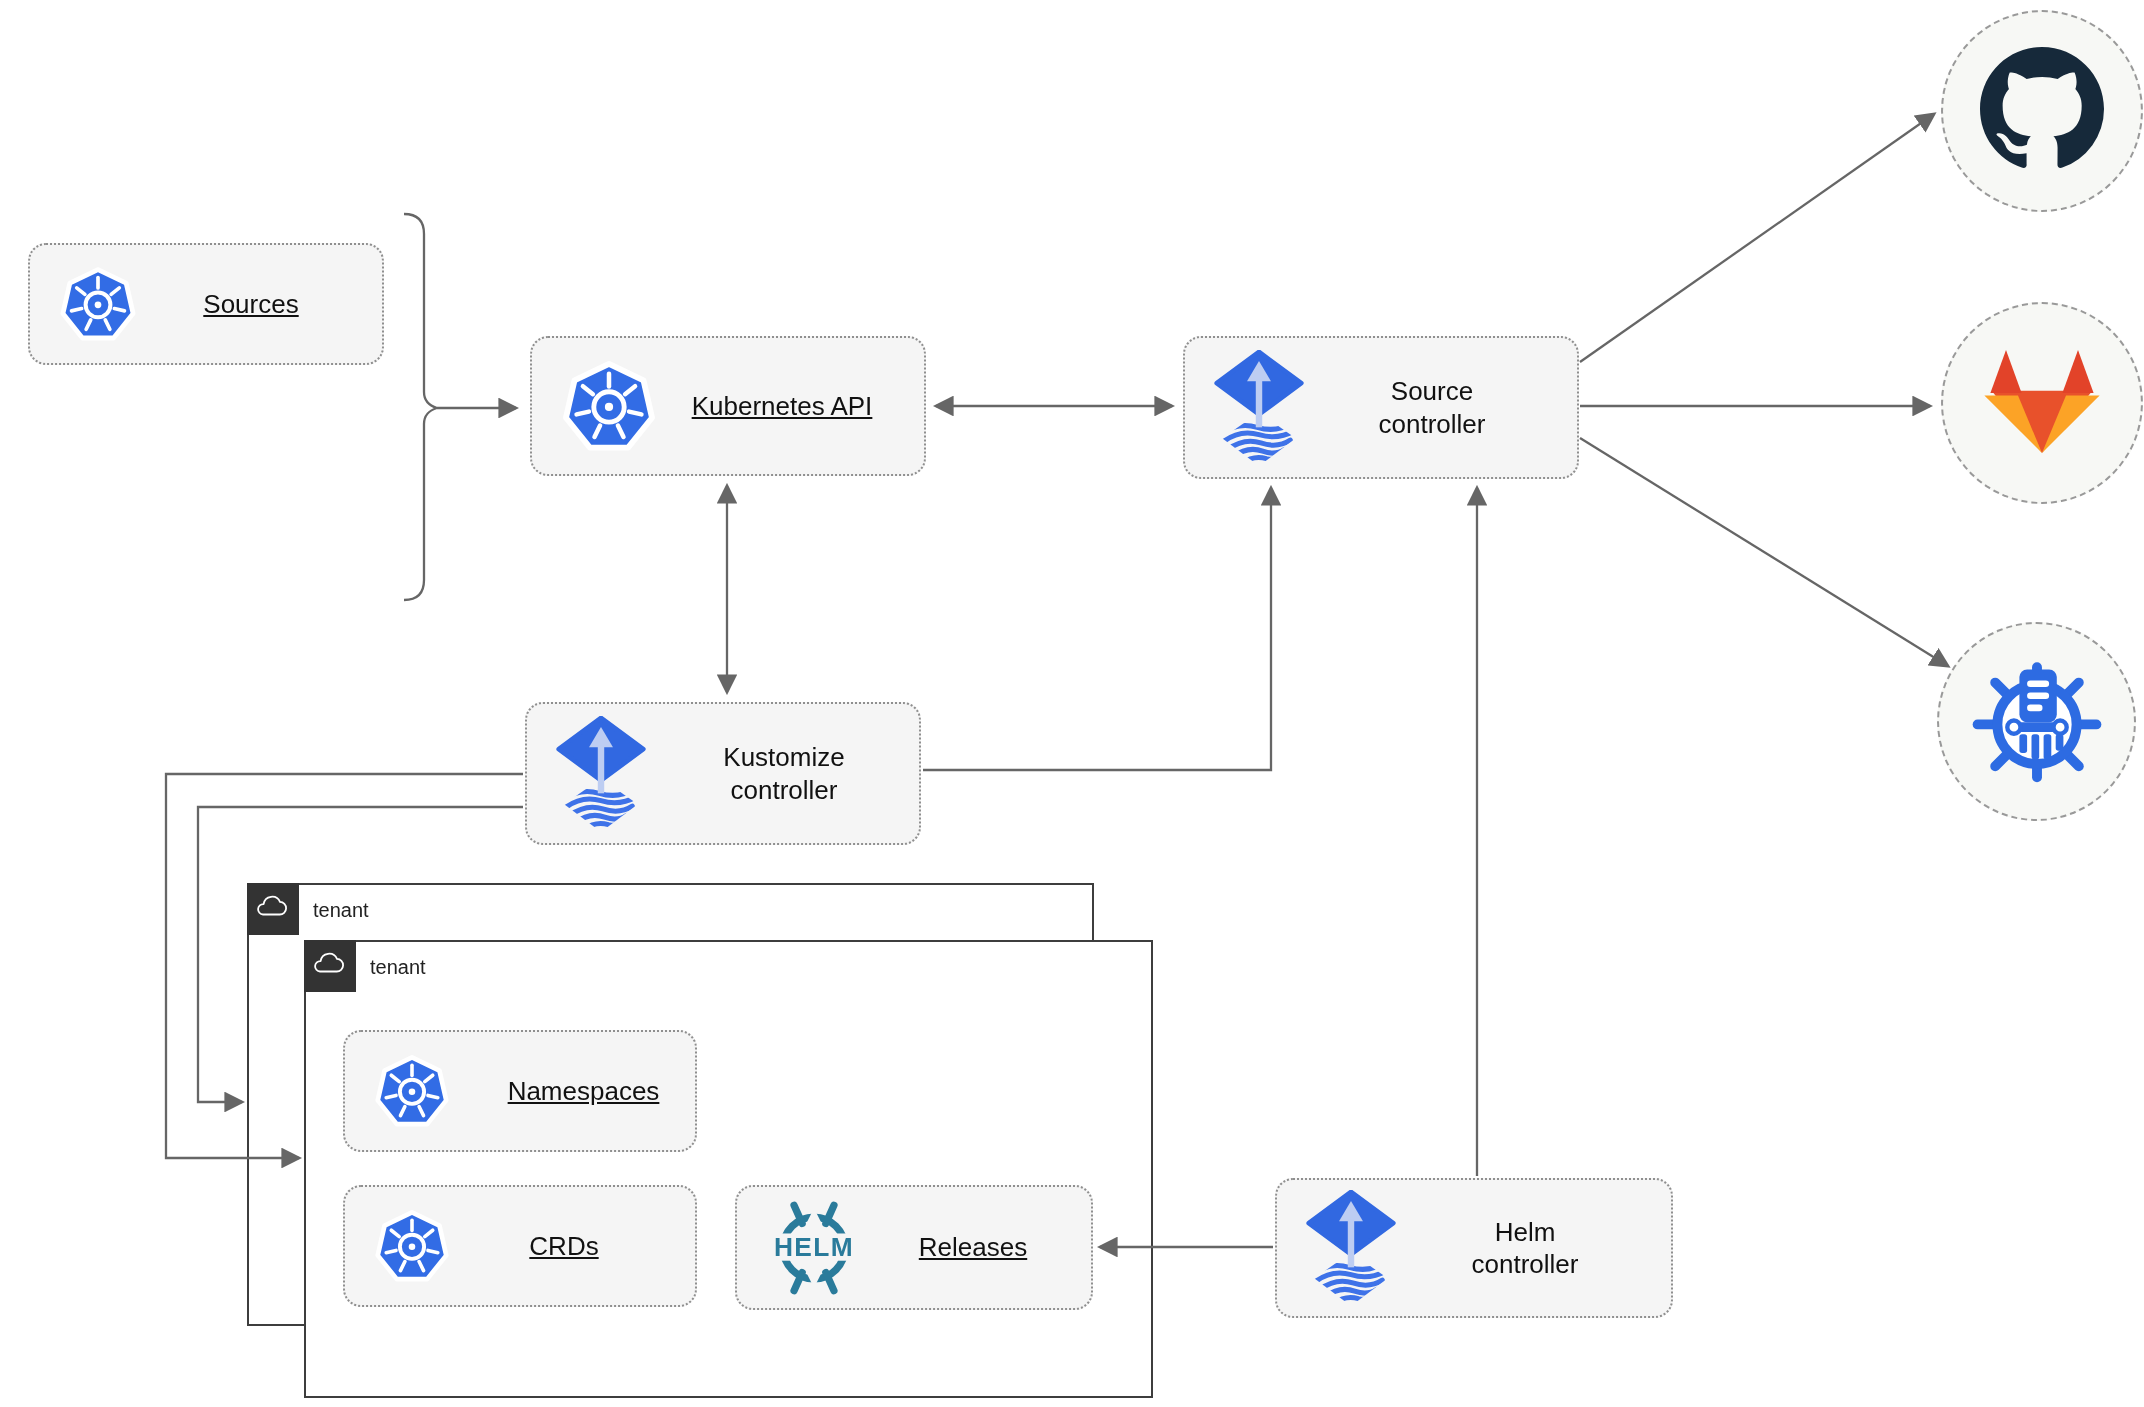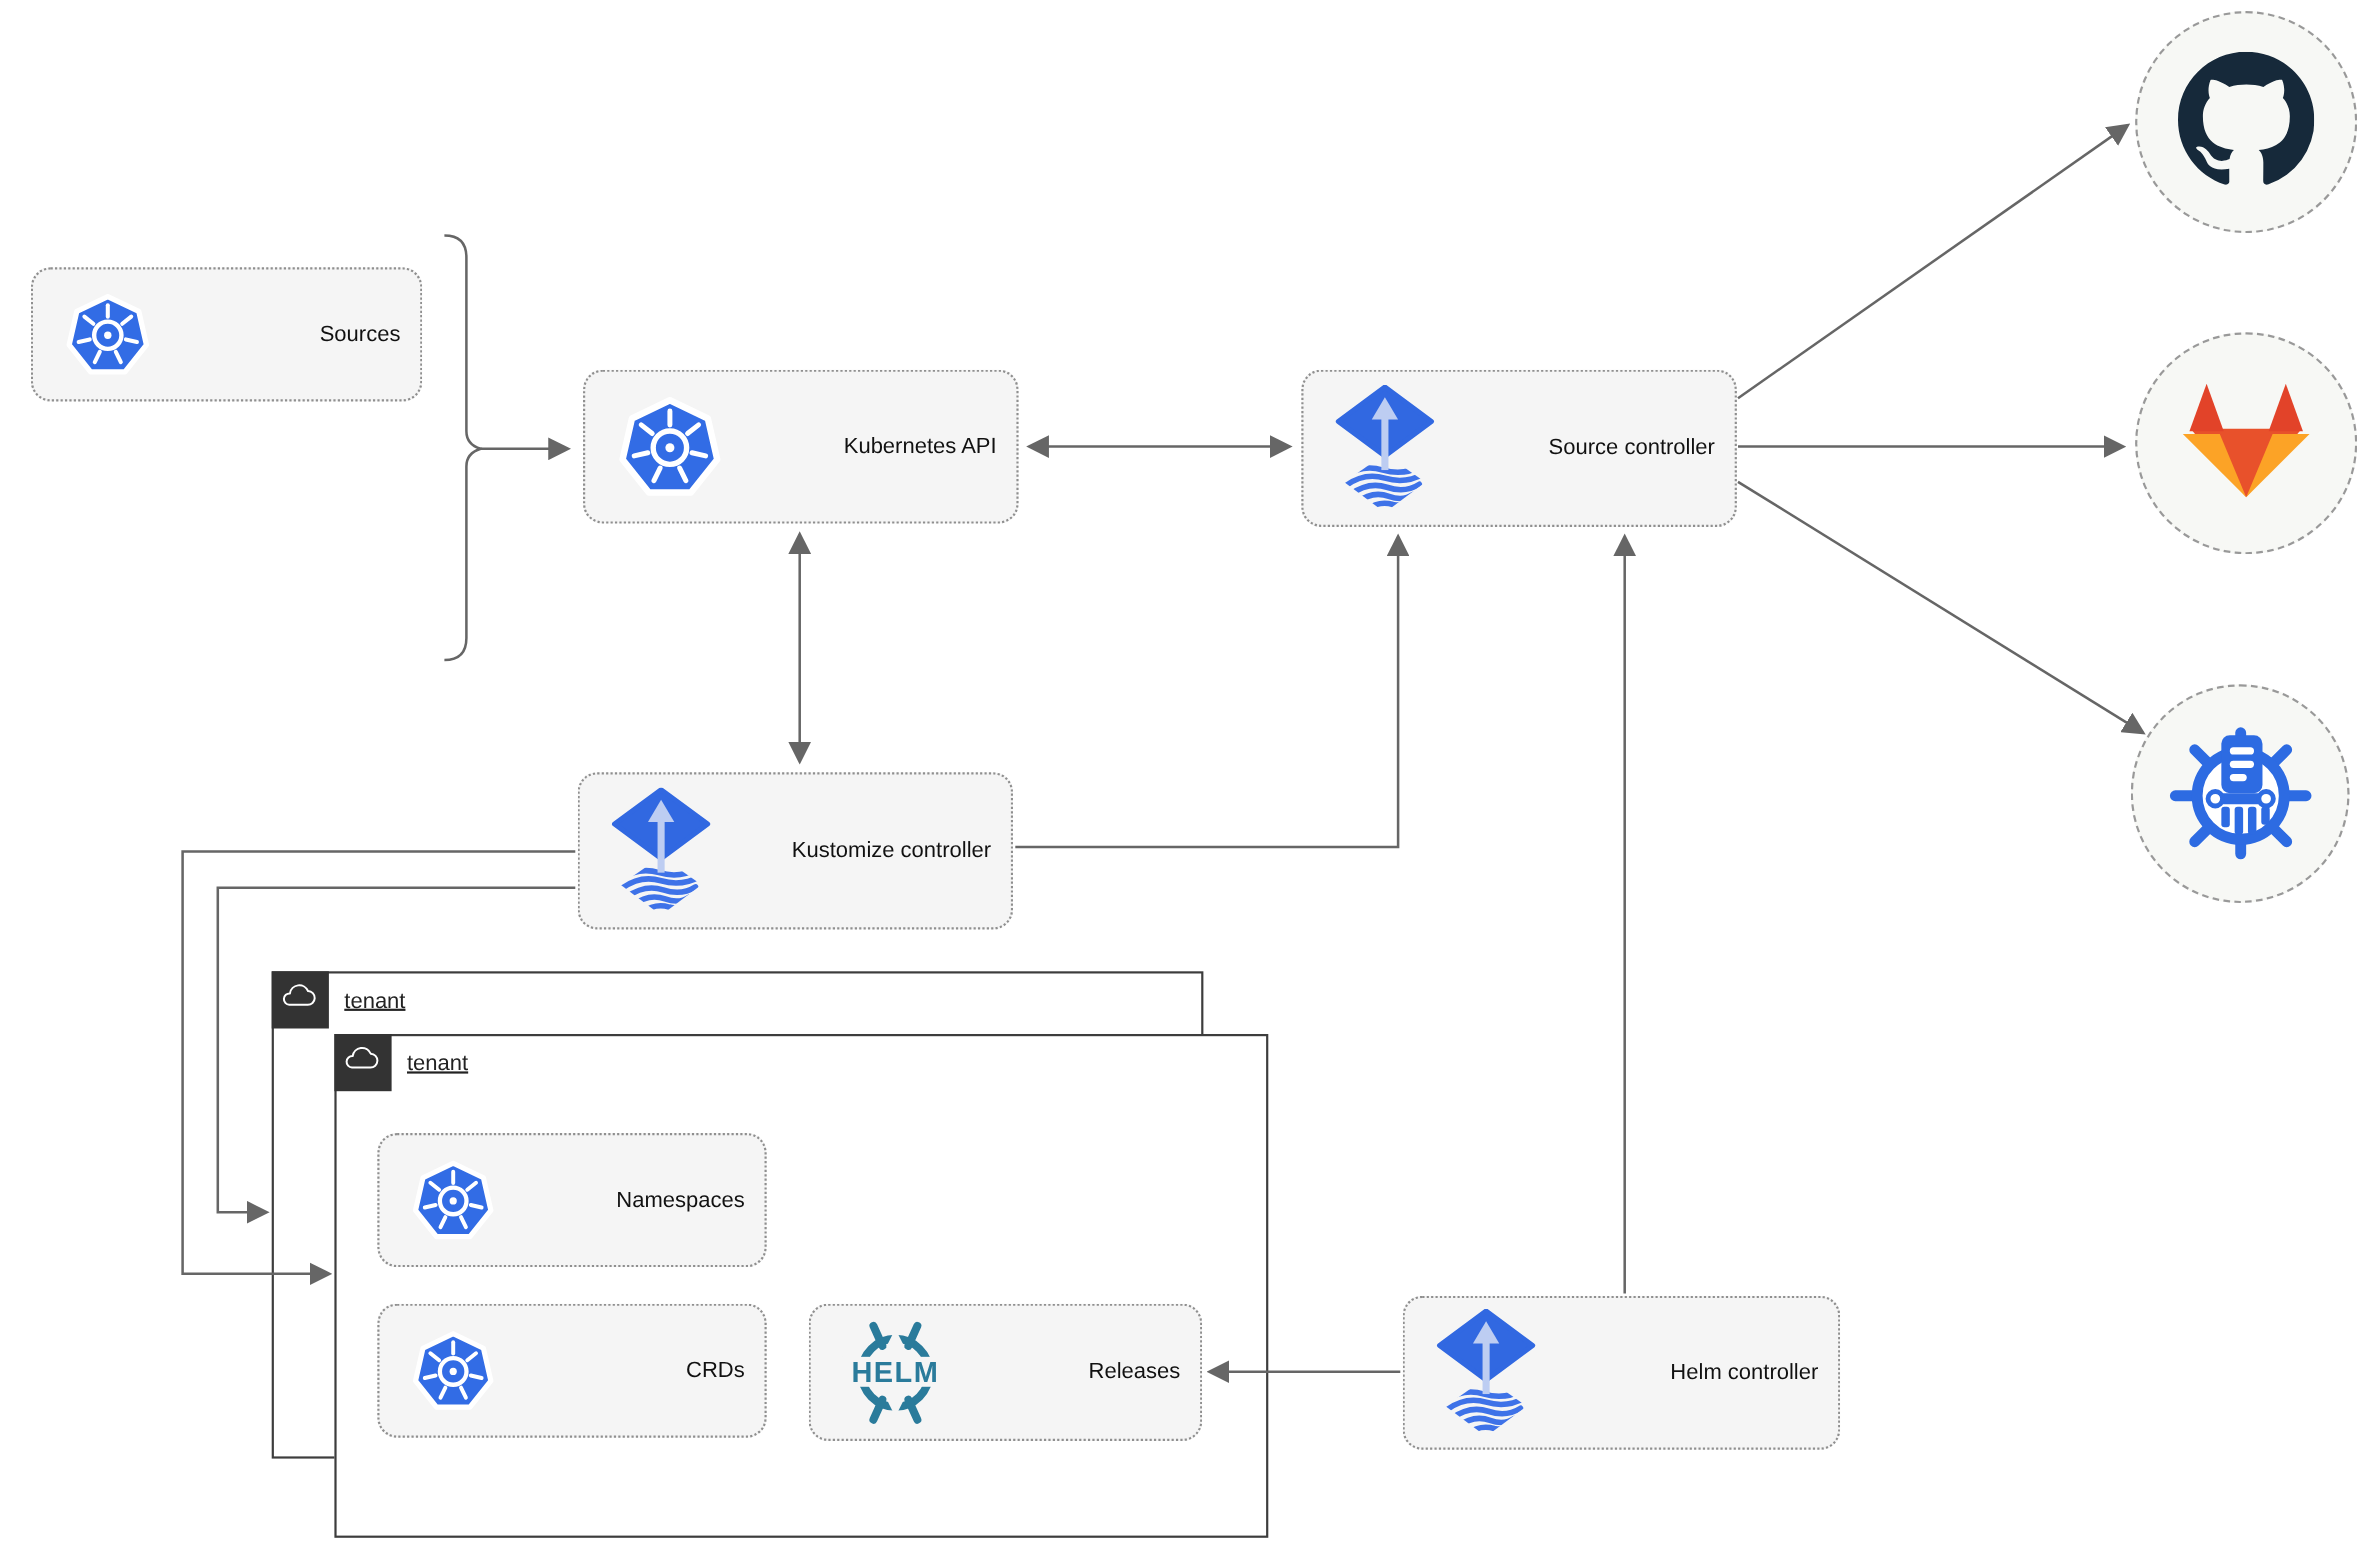--- a/index.html
+++ b/index.html
@@ -8,34 +8,35 @@
     font-family:"Liberation Sans", sans-serif;color:#1a1a1a;overflow:hidden;
   }
   
   .node{
     position:absolute;display:flex;align-items:center;
     background:#f5f5f5;border:2px dotted #8f8f8f;border-radius:18px;
     box-sizing:border-box;
   }
   .node .icon{flex:0 0 auto;display:flex;align-items:flex-start;justify-content:center;margin-left:28px;}
   .node .node-label{
-    flex:1 1 auto;text-align:right;font-size:20px;line-height:1.25;color:#111;
+    flex:1 1 auto;text-align:center;font-size:26px;line-height:1.25;color:#111;
     padding-right:18px;
+    text-decoration:underline;
   }
   .node .narrow{max-width:190px;margin:12px auto;padding-right:0;}
   
   .tenant{
     position:absolute;background:#ffffff;border:2px solid #3d3d3d;box-sizing:border-box;
   }
   .tenant-tab{
     position:absolute;left:-2px;top:-2px;width:52px;height:52px;background:#333333;
     display:flex;align-items:center;justify-content:center;
   }
   .tenant-label{
-    position:absolute;left:64px;top:14px;font-size:20px;color:#222;text-decoration:underline;
+    position:absolute;left:64px;top:14px;font-size:20px;color:#222;
   }
   
   .endpoint{
     position:absolute;border:2px dashed #999999;border-radius:50%;
     background:#f7f8f5;display:flex;align-items:center;justify-content:center;
     box-sizing:border-box;
   }
   .overlay{position:absolute;left:0;top:0;pointer-events:none;z-index:10;}
   .defs-holder{position:absolute;width:0;height:0;overflow:hidden;}
 </style>

